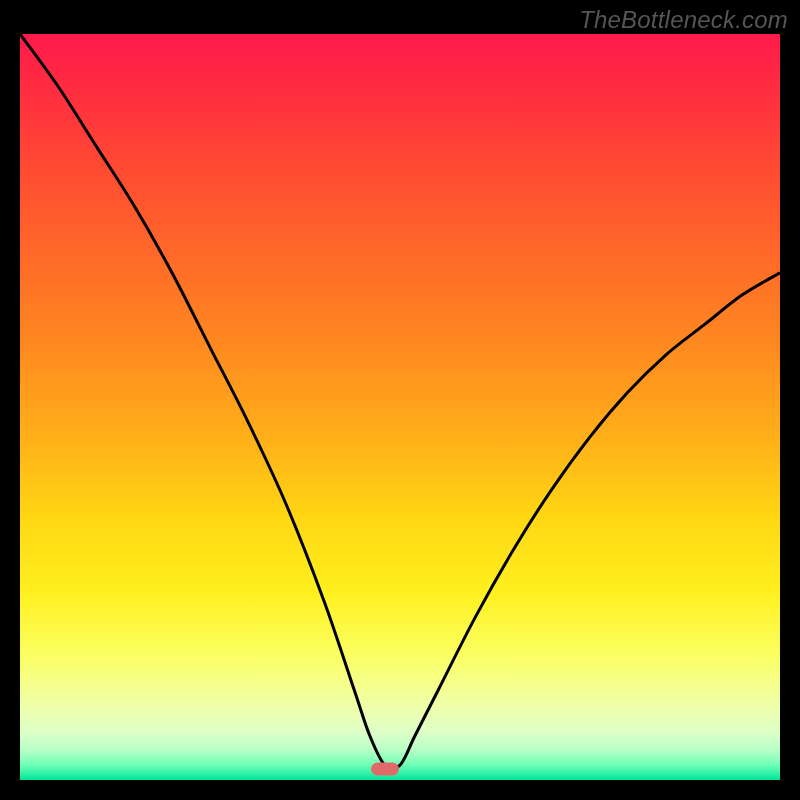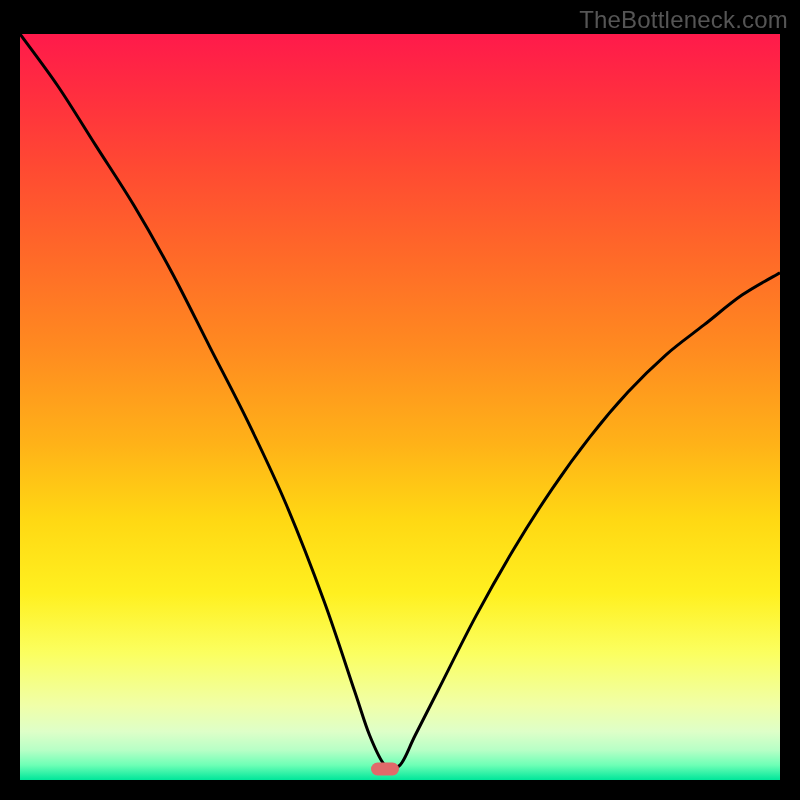--- a/index.html
+++ b/index.html
@@ -19,20 +19,21 @@
   }
   .watermark {
     position: absolute;
     top: 6px;
     right: 12px;
     color: #555;
     font-size: 24px;
     font-weight: 400;
     letter-spacing: 0.2px;
     z-index: 3;
+    font-style: italic;
   }
   .plot {
     position: absolute;
     left: 20px;
     top: 34px;
     width: 760px;
     height: 746px;
     overflow: hidden;
   }
   .gradient {

